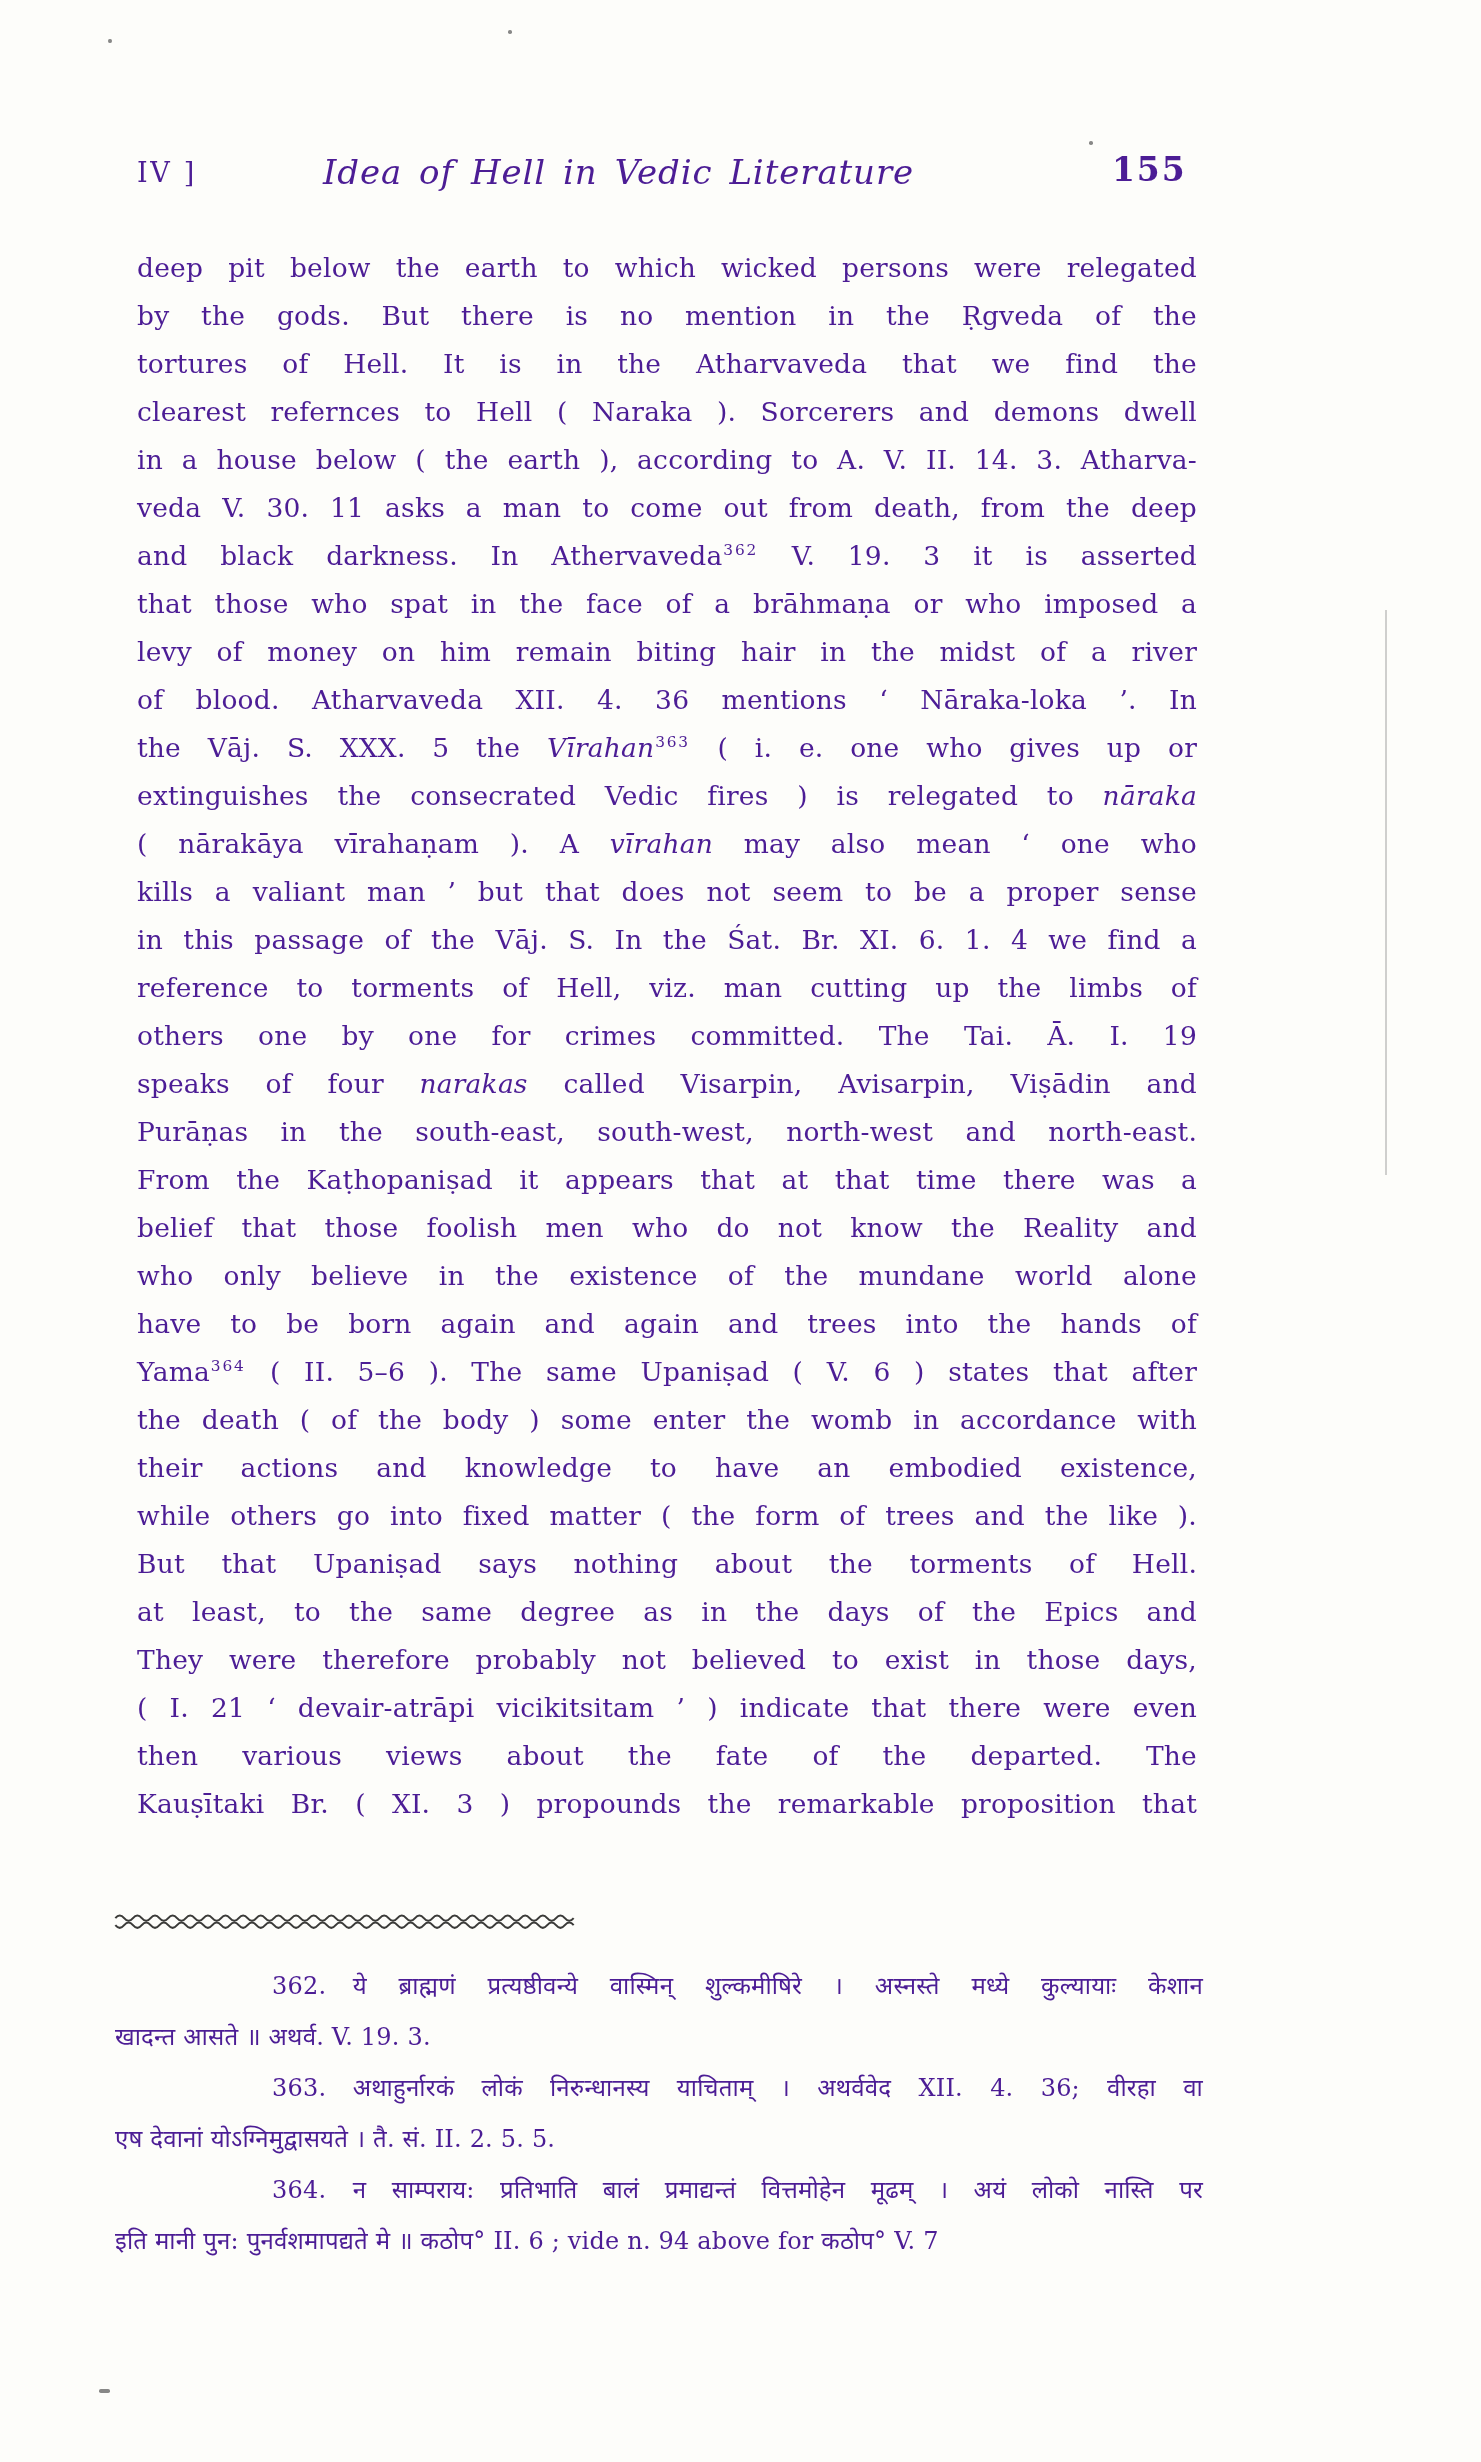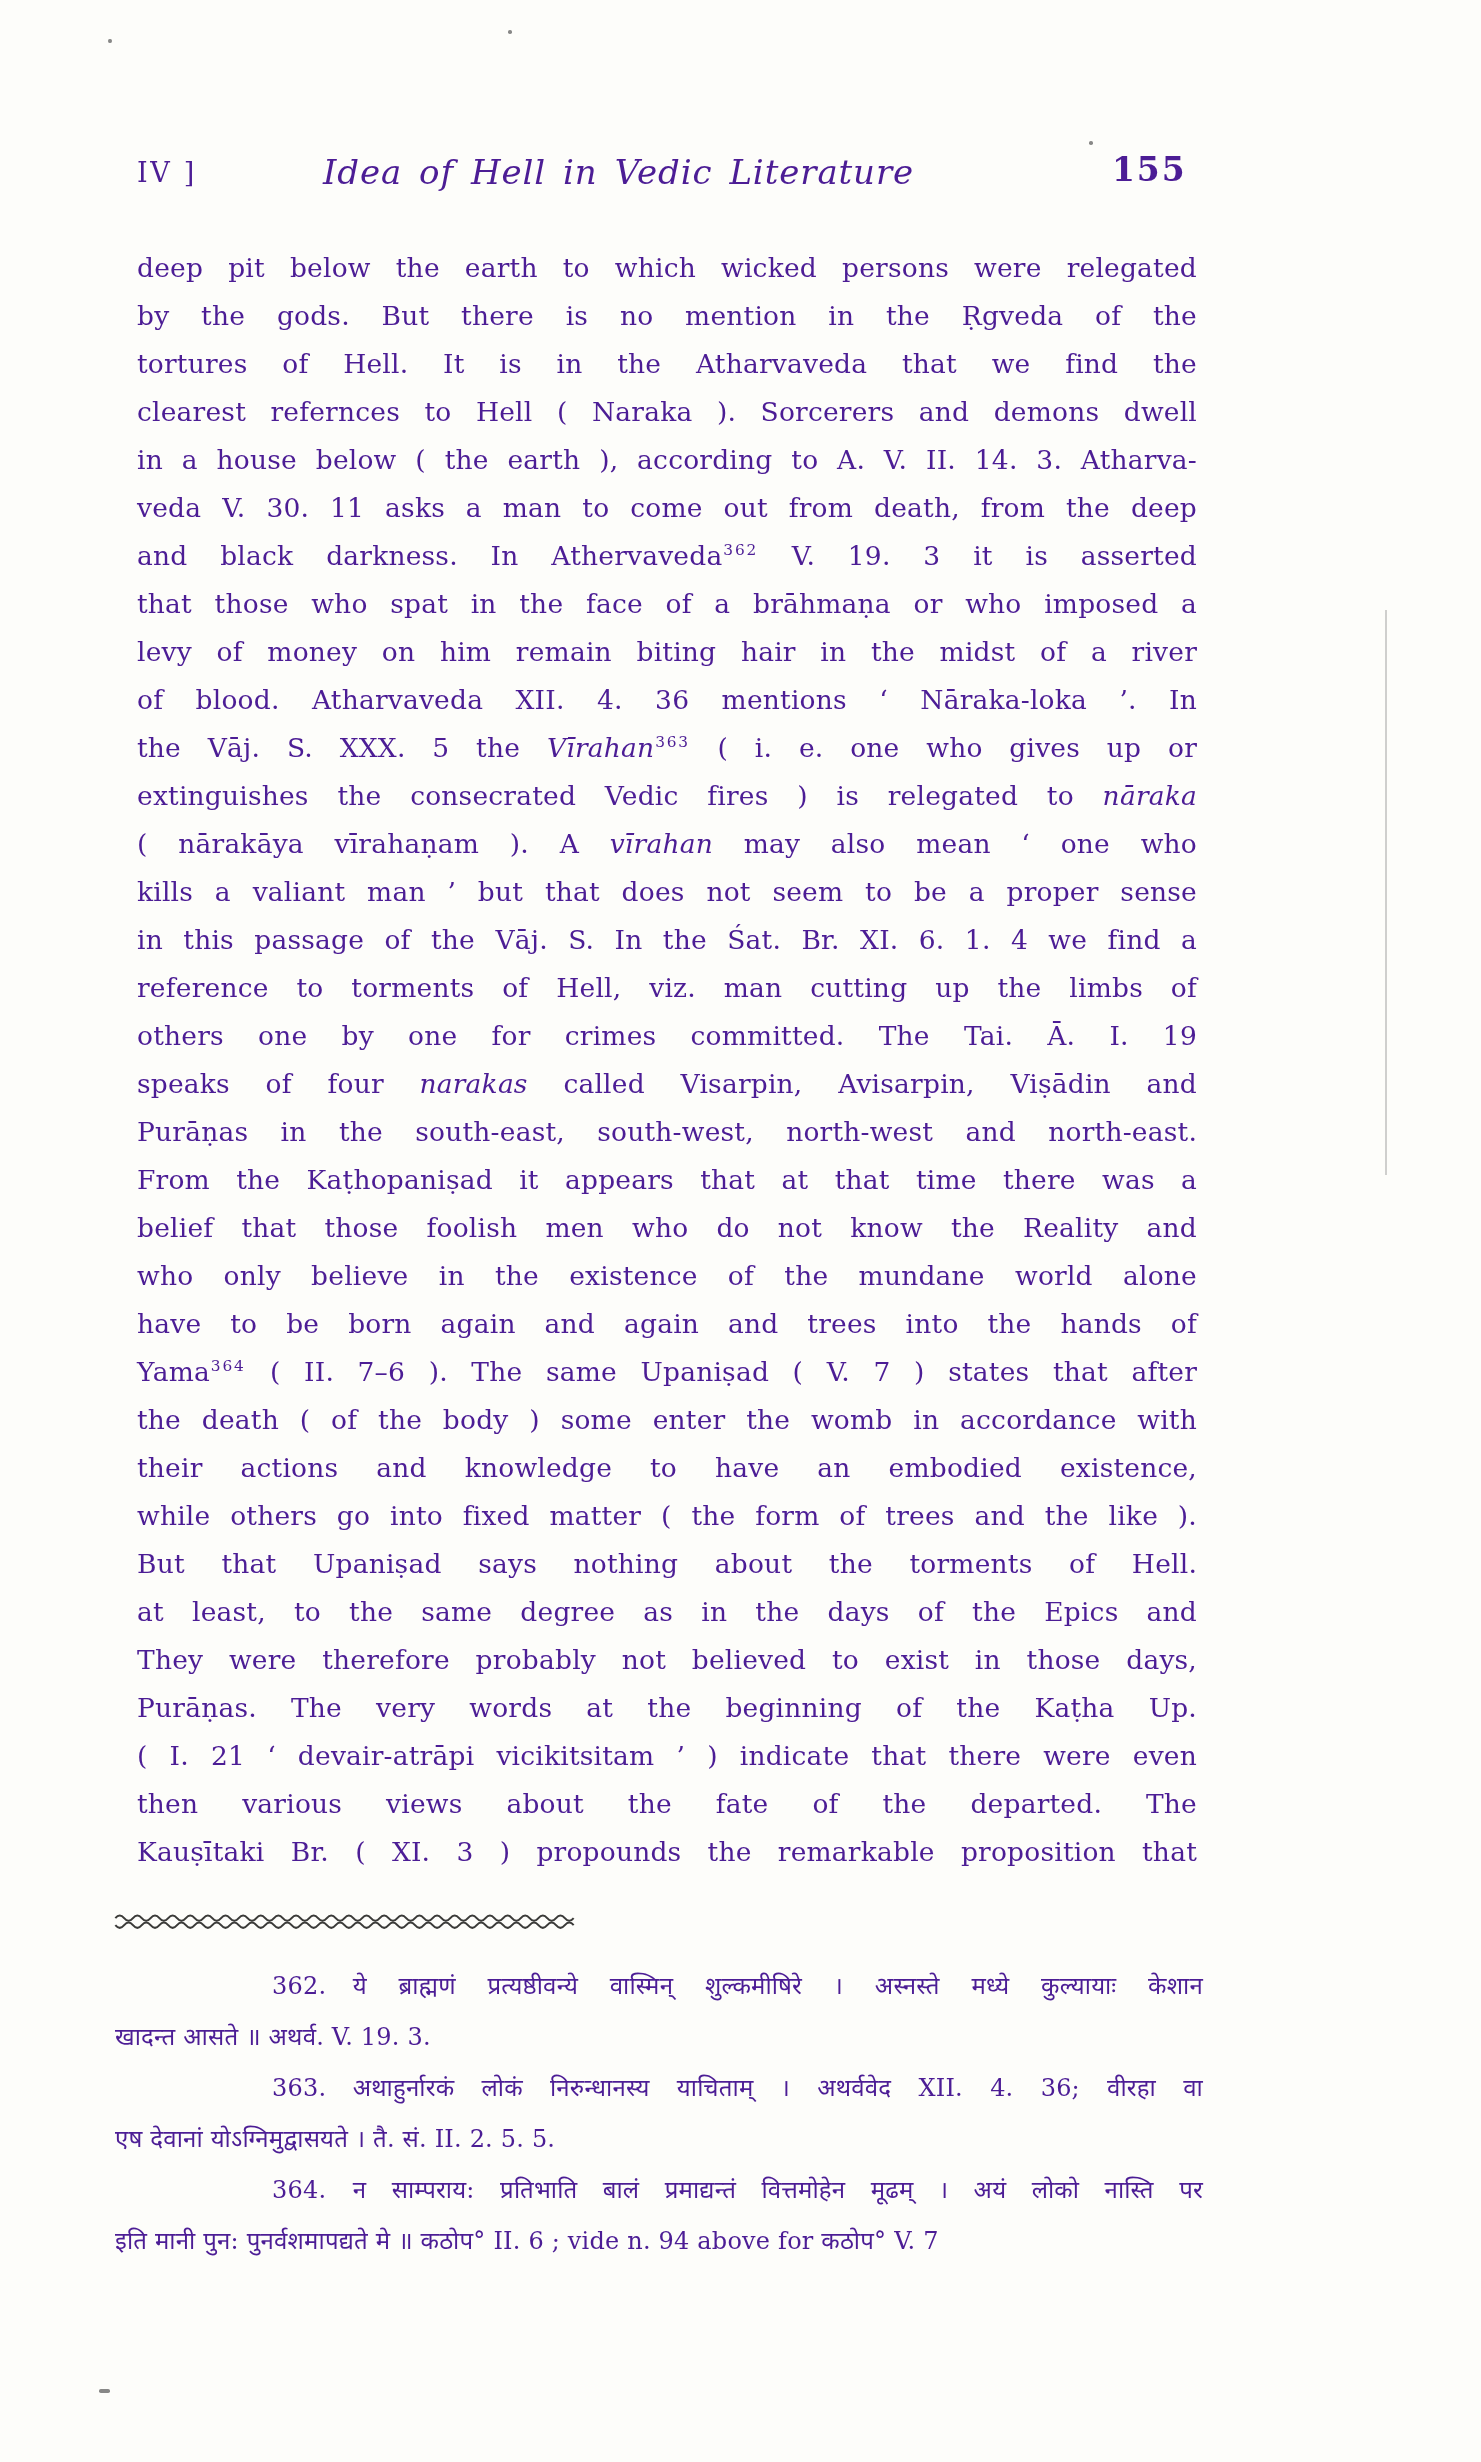--- a/index.html
+++ b/index.html
@@ -70,28 +70,27 @@
       <div class="line"><span>kills a valiant man ’ but that does not seem to be a proper sense</span></div>
       <div class="line"><span>in this passage of the Vāj. S. In the Śat. Br. XI. 6. 1. 4 we find a</span></div>
       <div class="line"><span>reference to torments of Hell, viz. man cutting up the limbs of</span></div>
       <div class="line"><span>others one by one for crimes committed.  The Tai. Ā. I. 19</span></div>
       <div class="line"><span>speaks of four </span><span class="i">narakas</span><span> called Visarpin, Avisarpin, Viṣādin and</span></div>
       <div class="line"><span>Purāṇas in the south-east, south-west, north-west and north-east.</span></div>
       <div class="line"><span>From the Kaṭhopaniṣad it appears that at that time there was a</span></div>
       <div class="line"><span>belief that those foolish men who do not know the Reality and</span></div>
       <div class="line"><span>who only believe in the existence of the mundane world alone</span></div>
       <div class="line"><span>have to be born again and again and trees into the hands of</span></div>
-      <div class="line"><span>Yama</span><span class="sup">364</span><span> ( II. 7–6 ).  The same Upaniṣad ( V. 7 ) states that after</span></div>
+      <div class="line"><span>Yama</span><span class="sup">364</span><span> ( II. 5–6 ).  The same Upaniṣad ( V. 6 ) states that after</span></div>
       <div class="line"><span>the death ( of the body ) some enter the womb in accordance with</span></div>
       <div class="line"><span>their actions and knowledge to have an embodied existence,</span></div>
       <div class="line"><span>while others go into fixed matter ( the form of trees and the like ).</span></div>
       <div class="line"><span>But that Upaniṣad says nothing about the torments of Hell.</span></div>
       <div class="line"><span>at least, to the same degree as in the days of the Epics and</span></div>
       <div class="line"><span>They were therefore probably not believed to exist in those days,</span></div>
-      <div class="line"><span>Purāṇas.  The very words at the beginning of the Kaṭha Up.</span></div>
       <div class="line"><span>( I. 21 ‘ devair-atrāpi vicikitsitam ’ ) indicate that there were even</span></div>
       <div class="line"><span>then various views about the fate of the departed.  The</span></div>
       <div class="line"><span>Kauṣītaki Br. ( XI. 3 ) propounds the remarkable proposition that</span></div>
     </div>
 
   <svg class="divider" width="463" height="19.4" viewBox="0 0 524 22" aria-hidden="true">
     <path id="wavy1" fill="none" stroke="#2a2a28" stroke-width="2.3" opacity="0.92" d="M2 7 q5 -6 10 0 q5 6 10 0 q5 -6 10 0 q5 6 10 0 q5 -6 10 0 q5 6 10 0 q5 -6 10 0 q5 6 10 0 q5 -6 10 0 q5 6 10 0 q5 -6 10 0 q5 6 10 0 q5 -6 10 0 q5 6 10 0 q5 -6 10 0 q5 6 10 0 q5 -6 10 0 q5 6 10 0 q5 -6 10 0 q5 6 10 0 q5 -6 10 0 q5 6 10 0 q5 -6 10 0 q5 6 10 0 q5 -6 10 0 q5 6 10 0 q5 -6 10 0 q5 6 10 0 q5 -6 10 0 q5 6 10 0 q5 -6 10 0 q5 6 10 0 q5 -6 10 0 q5 6 10 0 q5 -6 10 0 q5 6 10 0 q5 -6 10 0 q5 6 10 0 q5 -6 10 0 q5 6 10 0 q5 -6 10 0 q5 6 10 0 q5 -6 10 0 q5 6 10 0 q5 -6 10 0 q5 6 10 0 q5 -6 10 0 q5 6 10 0 q5 -6 10 0 q5 6 10 0 q5 -6 10 0 q5 6 10 0"></path>
     <path id="wavy2" fill="none" stroke="#2a2a28" stroke-width="2.3" opacity="0.92" transform="translate(0,8)" d="M2 7 q5 6 10 0 q5 -6 10 0 q5 6 10 0 q5 -6 10 0 q5 6 10 0 q5 -6 10 0 q5 6 10 0 q5 -6 10 0 q5 6 10 0 q5 -6 10 0 q5 6 10 0 q5 -6 10 0 q5 6 10 0 q5 -6 10 0 q5 6 10 0 q5 -6 10 0 q5 6 10 0 q5 -6 10 0 q5 6 10 0 q5 -6 10 0 q5 6 10 0 q5 -6 10 0 q5 6 10 0 q5 -6 10 0 q5 6 10 0 q5 -6 10 0 q5 6 10 0 q5 -6 10 0 q5 6 10 0 q5 -6 10 0 q5 6 10 0 q5 -6 10 0 q5 6 10 0 q5 -6 10 0 q5 6 10 0 q5 -6 10 0 q5 6 10 0 q5 -6 10 0 q5 6 10 0 q5 -6 10 0 q5 6 10 0 q5 -6 10 0 q5 6 10 0 q5 -6 10 0 q5 6 10 0 q5 -6 10 0 q5 6 10 0 q5 -6 10 0 q5 6 10 0 q5 -6 10 0 q5 6 10 0 q5 -6 10 0"></path>
   </svg>
 

